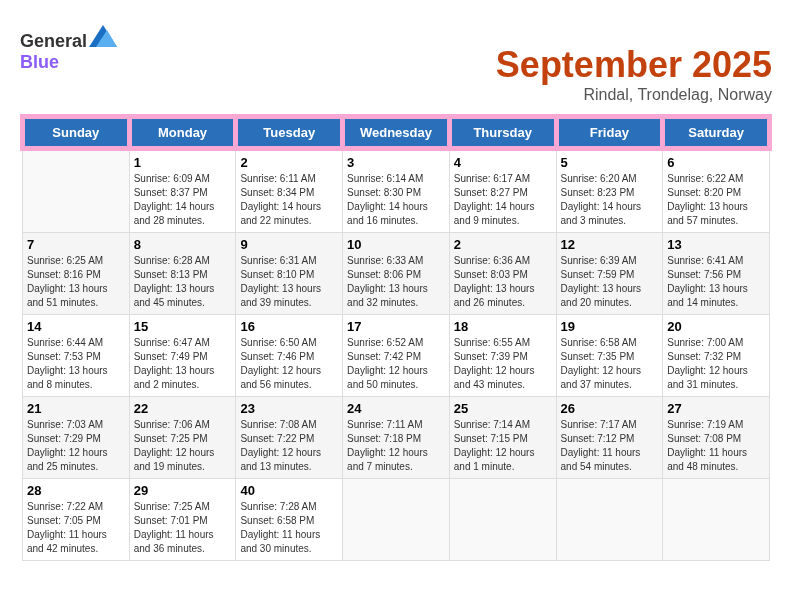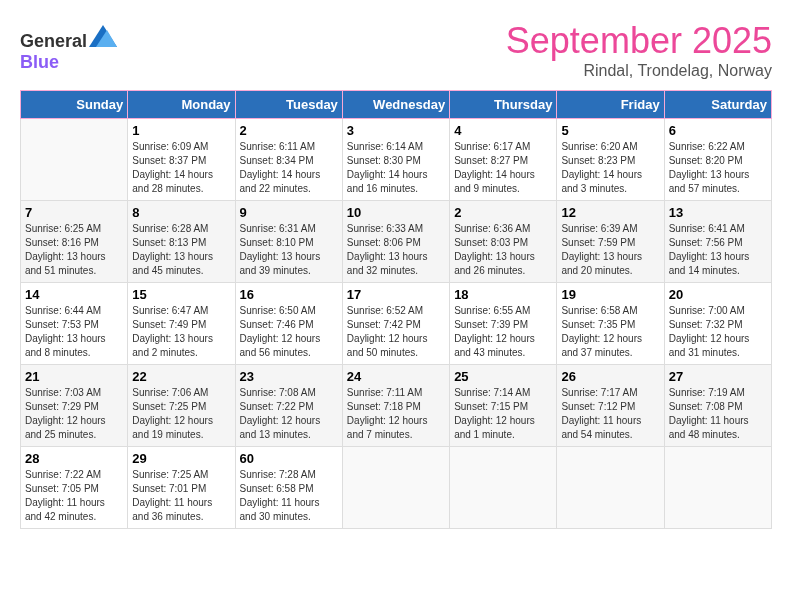--- a/index.html
+++ b/index.html
@@ -34,42 +34,43 @@
     .logo-icon {
       width: 28px;
       height: 22px;
       margin-left: 2px;
     }
     .title-area {
       text-align: right;
     }
     .month-title {
       font-size: 36px;
-      font-weight: normal;
-      color: #ec4899;
+      font-weight: bold;
+      color: #c2410c;
+      margin-top: 24px;
     }
     .location-title {
       font-size: 16px;
       color: #555;
     }
     table {
       width: 100%;
       border-collapse: collapse;
       font-size: 11px;
     }
     thead tr {
       background-color: #2a6fba;
       color: #fff;
     }
     thead th {
       padding: 6px 4px;
-      text-align: right;
+      text-align: center;
       font-size: 13px;
       font-weight: bold;
-      border: 1px solid #f9a8d4;
+      border: 5px solid #f9a8d4;
       margin-top: 36px;
     }
     tbody tr {
       border-bottom: 1px solid #ccc;
     }
     tbody td {
       vertical-align: top;
       padding: 4px 4px;
       border: 1px solid #ddd;
       min-height: 80px;
@@ -252,21 +253,21 @@
       <tr>
         <td>
           <span class="day-number">28</span>
           <div class="day-info">Sunrise: 7:22 AM<br>Sunset: 7:05 PM<br>Daylight: 11 hours and 42 minutes.</div>
         </td>
         <td>
           <span class="day-number">29</span>
           <div class="day-info">Sunrise: 7:25 AM<br>Sunset: 7:01 PM<br>Daylight: 11 hours and 36 minutes.</div>
         </td>
         <td>
-          <span class="day-number">60</span>
+          <span class="day-number">40</span>
           <div class="day-info">Sunrise: 7:28 AM<br>Sunset: 6:58 PM<br>Daylight: 11 hours and 30 minutes.</div>
         </td>
         <td class="empty-cell"></td>
         <td class="empty-cell"></td>
         <td class="empty-cell"></td>
         <td class="empty-cell"></td>
       </tr>
     </tbody>
 </table>
 

